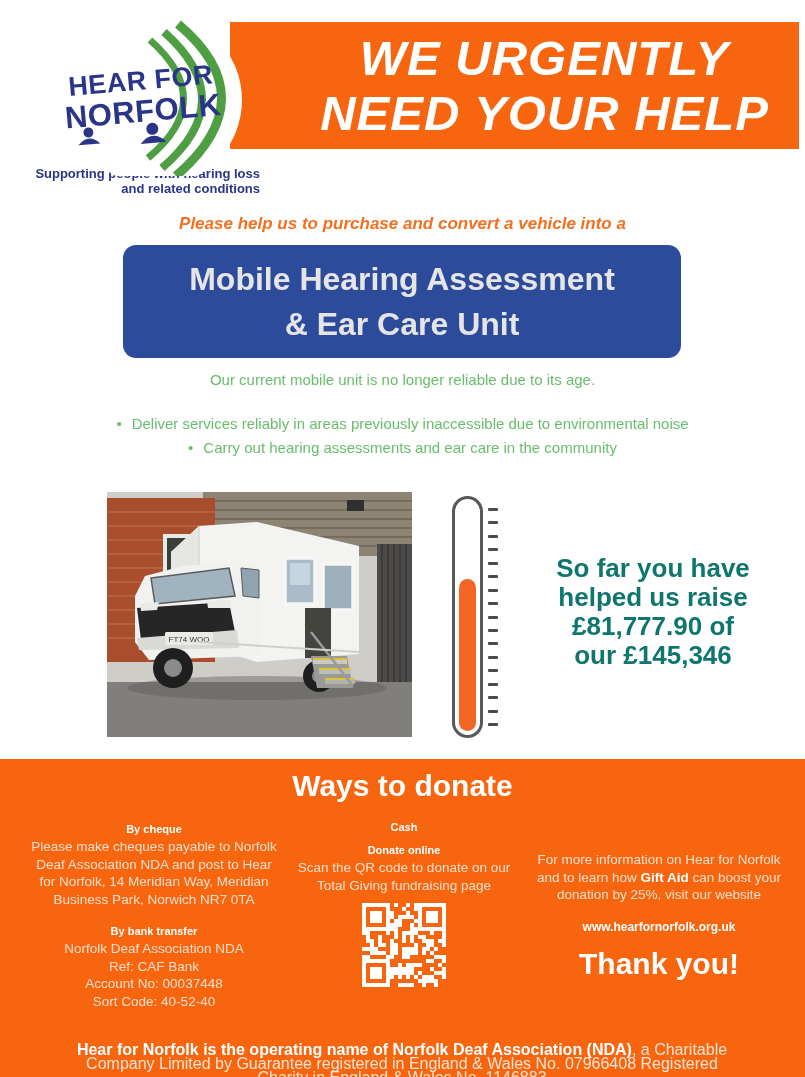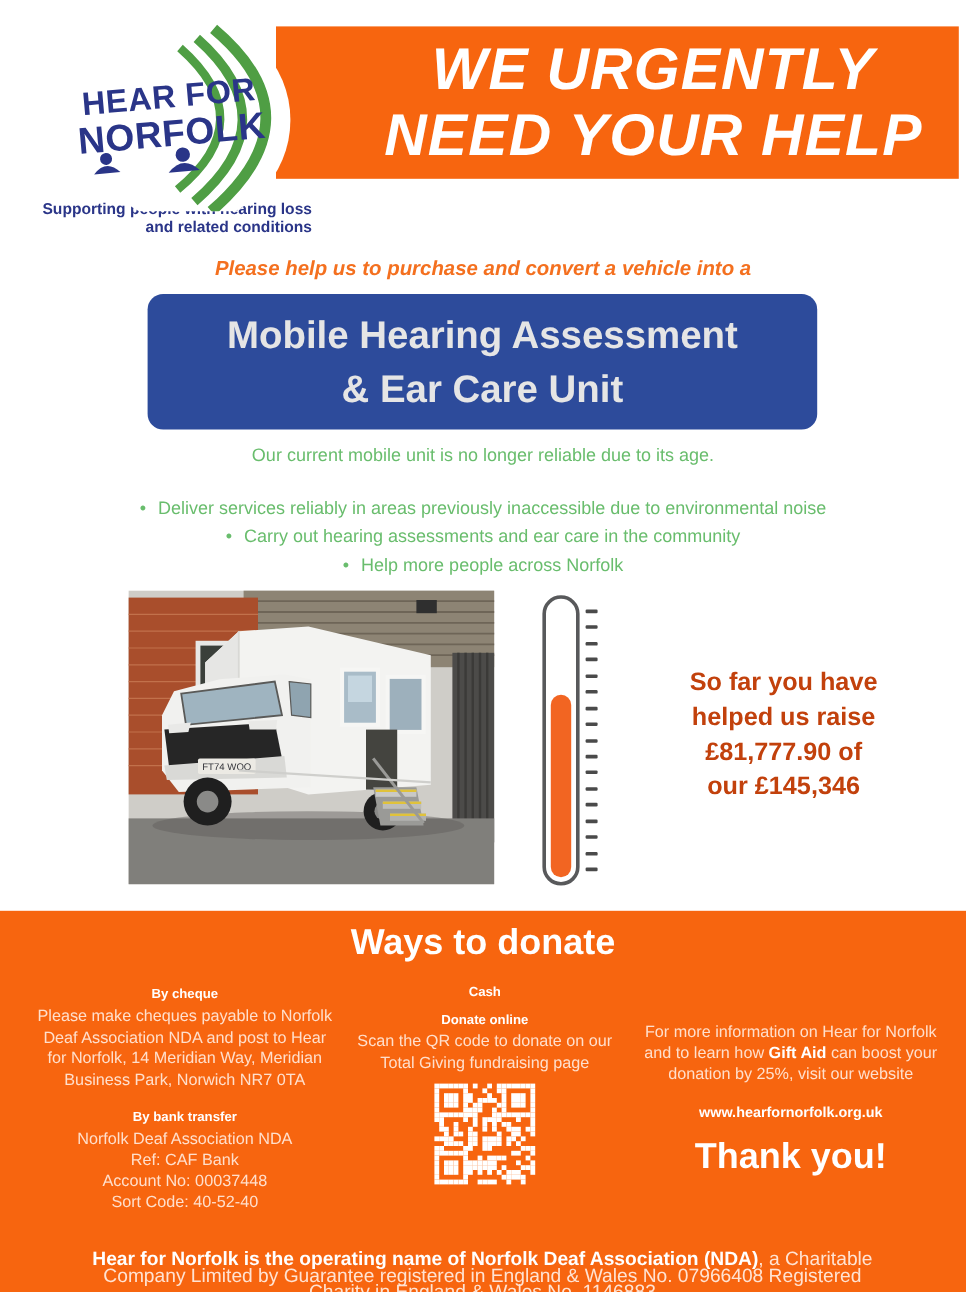--- a/index.html
+++ b/index.html
@@ -31,21 +31,21 @@
 
   
   .van{position:absolute;left:107px;top:492px;width:305px;height:245px;}
   .thermo{position:absolute;left:452px;top:496px;width:31px;height:242px;background:#fff;
           border:3px solid #58595B;border-radius:17px;box-sizing:border-box;}
   .thermo-fill{position:absolute;left:4px;right:4px;bottom:4px;height:152px;background:#F26522;border-radius:9px;}
   .ticks{position:absolute;left:488px;top:508px;height:218px;width:10px;display:flex;
          flex-direction:column;justify-content:space-between;}
   .ticks i{display:block;width:10px;height:3px;background:#4a4a4a;border-radius:1px;}
   .raise{position:absolute;left:533px;top:554px;width:240px;text-align:center;
-         color:#c2410c;font-weight:bold;font-size:21px;line-height:29px;}
+         color:#0f766e;font-weight:bold;font-size:26px;line-height:29px;}
 
   
   .donate{position:absolute;left:0;top:759px;width:805px;height:318px;background:#F7650F;color:#fff;}
   .donate-h{position:absolute;left:0;top:10px;width:805px;text-align:center;
             font-weight:bold;font-size:30px;}
   .col{position:absolute;text-align:center;}
   .col-title{font-weight:bold;font-size:11px;color:#fff;margin:0 0 3px 0;}
   .col-body{font-size:13.5px;line-height:17.5px;color:#FFDFCC;}
   .col-cheque{left:28px;top:64px;width:252px;}
   .col-cash{left:288px;top:62px;width:232px;}
@@ -106,21 +106,20 @@
 
   <div class="unit-box">
     <div>Mobile Hearing Assessment</div>
     <div>&amp; Ear Care Unit</div>
   </div>
 
   <div class="green-bold">Our current mobile unit is no longer reliable due to its age.</div>
 
   <div class="bullet b1"><span class="dot">•</span><span>Deliver services reliably in areas previously inaccessible due to environmental noise</span></div>
   <div class="bullet b2"><span class="dot">•</span><span>Carry out hearing assessments and ear care in the community</span></div>
-  <div class="bullet b3"><span class="dot">•</span><span>Help more people across Norfolk</span></div>
 
   <svg class="van" viewBox="0 0 305 245">
     <rect x="0" y="0" width="305" height="245" fill="#cfcdc8"></rect>
 
     <rect x="96" y="0" width="209" height="64" fill="#8d8474"></rect>
     <g stroke="#6e6557" stroke-width="1.5">
       <line x1="96" y1="9" x2="305" y2="9"></line>
         <line x1="96" y1="18" x2="305" y2="18"></line>
       <line x1="96" y1="27" x2="305" y2="27"></line>
         <line x1="96" y1="36" x2="305" y2="36"></line>

